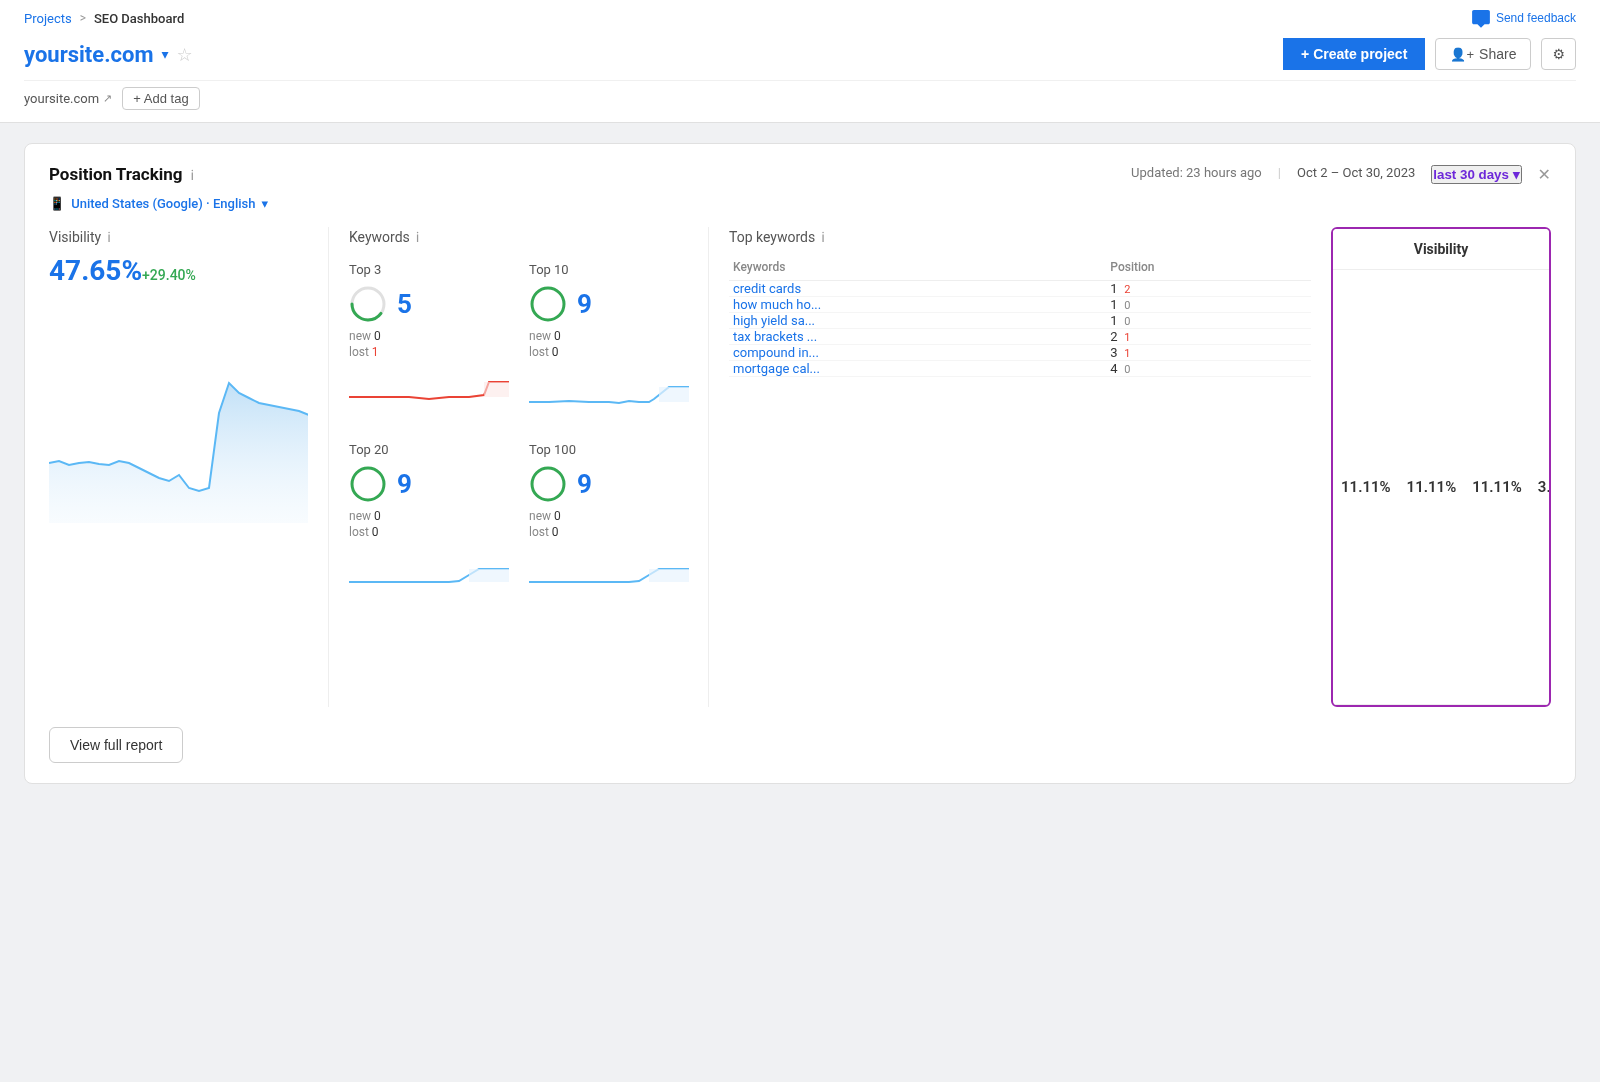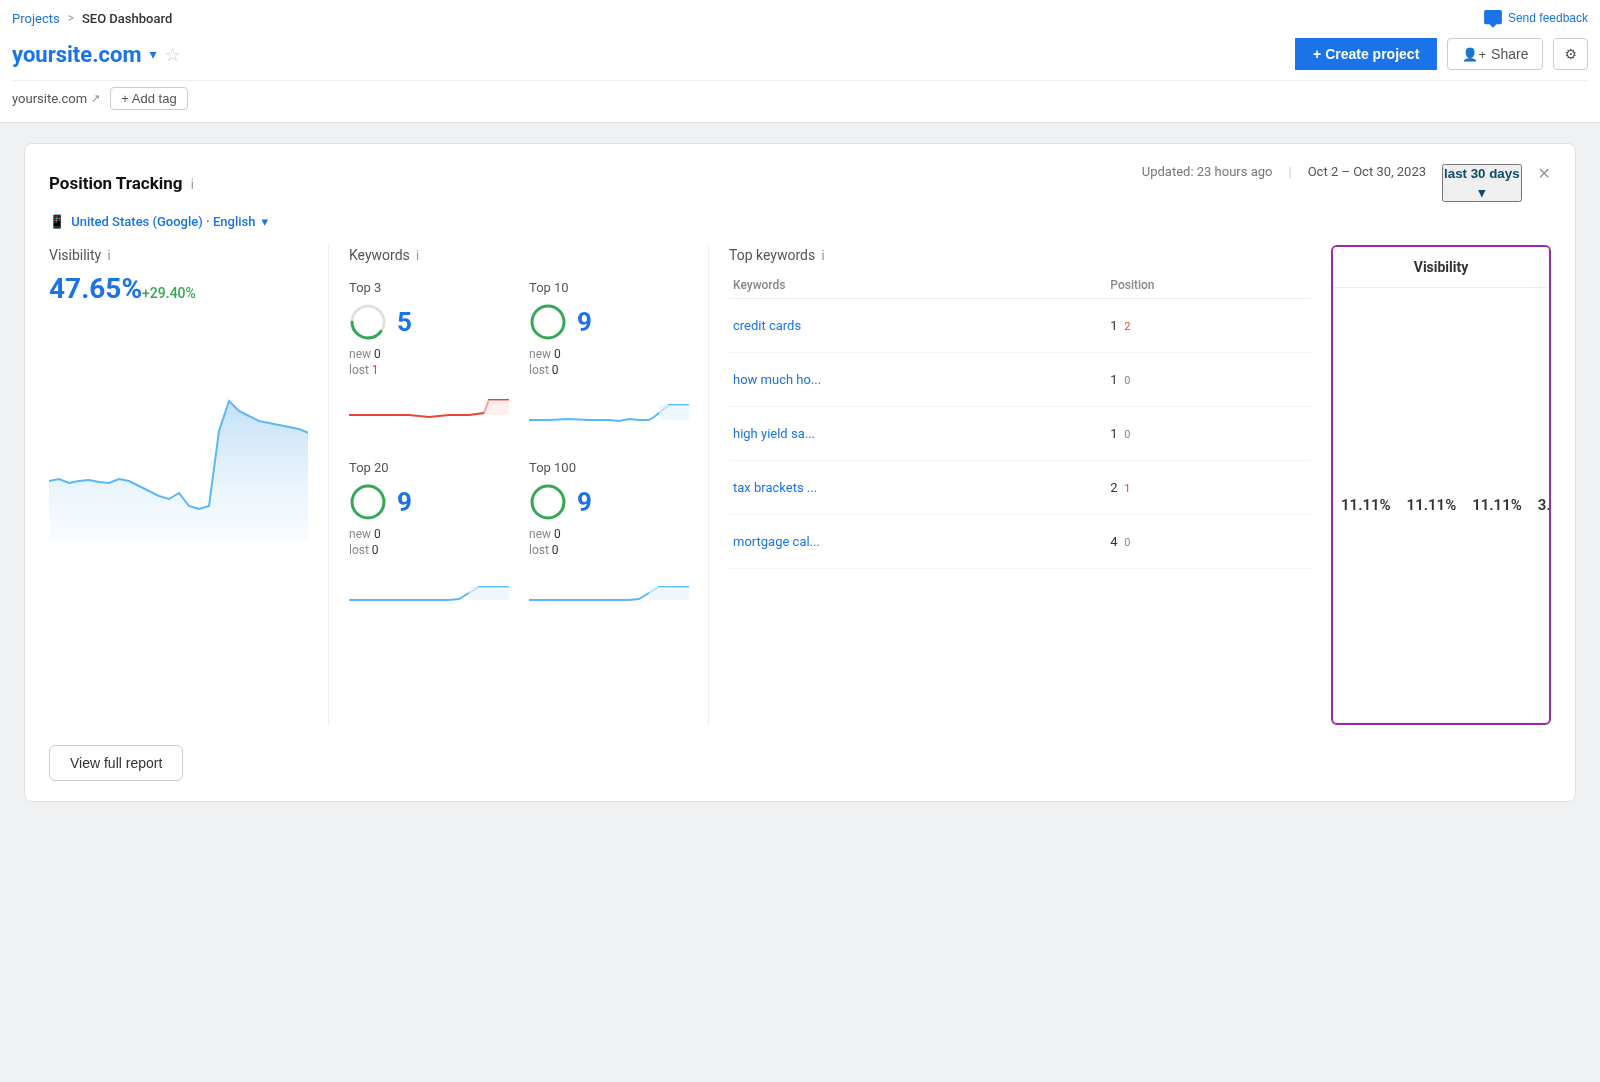--- a/index.html
+++ b/index.html
@@ -9,21 +9,21 @@
       color: #333;
       font-size: 14px;
       width: 1600px;
       min-height: 1082px;
     }
 
     
     .top-header {
       background: #fff;
       border-bottom: 1px solid #e0e0e0;
-      padding: 0 12px;
+      padding: 0 24px;
     }
     .breadcrumb-row {
       display: flex;
       align-items: center;
       justify-content: space-between;
       padding: 10px 0 6px;
     }
     .breadcrumb {
       display: flex;
       align-items: center;
@@ -188,27 +188,26 @@
     }
     .card-meta {
       display: flex;
       gap: 16px;
       font-size: 13px;
       color: #777;
     }
     .meta-separator { color: #ccc; }
     .date-range { color: #555; }
     .period-selector {
-      color: #0c4a6e;
+      color: #6d28d9;
       font-weight: 600;
       cursor: pointer;
       display: flex;
       align-items: center;
       gap: 4px;
-      flex-direction: column;
     }
     .close-btn {
       color: #999;
       cursor: pointer;
       font-size: 16px;
     }
 
     .location-row {
       display: flex;
       align-items: center;
@@ -321,21 +320,21 @@
     }
     .keywords-table th {
       text-align: left;
       font-size: 12px;
       color: #888;
       font-weight: 500;
       border-bottom: 1px solid #eee;
       padding: 6px 4px;
     }
     .keywords-table td {
-      padding: 19px 4px;
+      padding: 0 4px;
       font-size: 13px;
       border-bottom: 1px solid #f5f5f5;
     }
     .kw-link { color: #1a73e8; cursor: pointer; }
     .kw-position { color: #333; }
     .pos-change { color: #ea4335; margin-left: 4px; font-size: 11px; }
     .pos-change.neutral { color: #888; }
 
     
     .visibility-col {
@@ -611,20 +610,24 @@
               </tr>
               <tr>
                 <td><span class="kw-link">high yield sa...</span></td>
                 <td style="white-space: nowrap;"><span class="kw-position">1</span><span class="pos-change neutral"> 0</span></td>
               </tr>
               <tr>
                 <td><span class="kw-link">tax brackets ...</span></td>
                 <td style="white-space: nowrap;"><span class="kw-position">2</span><span class="pos-change"> 1</span></td>
               </tr>
               <tr>
+                <td><span class="kw-link">compound in...</span></td>
+                <td style="white-space: nowrap;"><span class="kw-position">3</span><span class="pos-change"> 1</span></td>
+              </tr>
+              <tr>
                 <td><span class="kw-link">mortgage cal...</span></td>
                 <td style="white-space: nowrap;"><span class="kw-position">4</span><span class="pos-change neutral"> 0</span></td>
               </tr>
             </tbody>
         </table>
       </div>
 
       <div class="visibility-col">
         <div class="vis-col-header">Visibility</div>
         <div id="vis-col-rows" style="display:flex; flex:1;">

